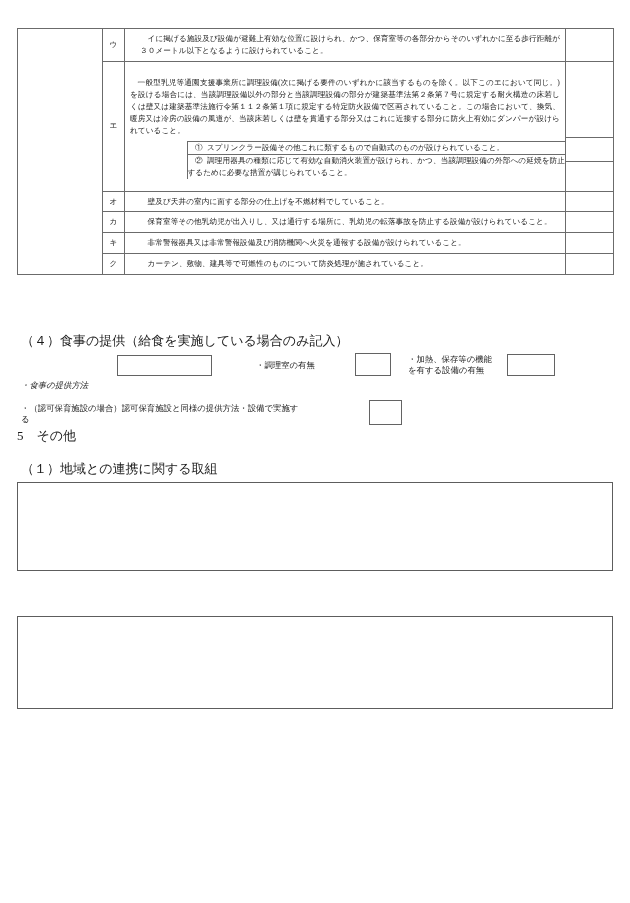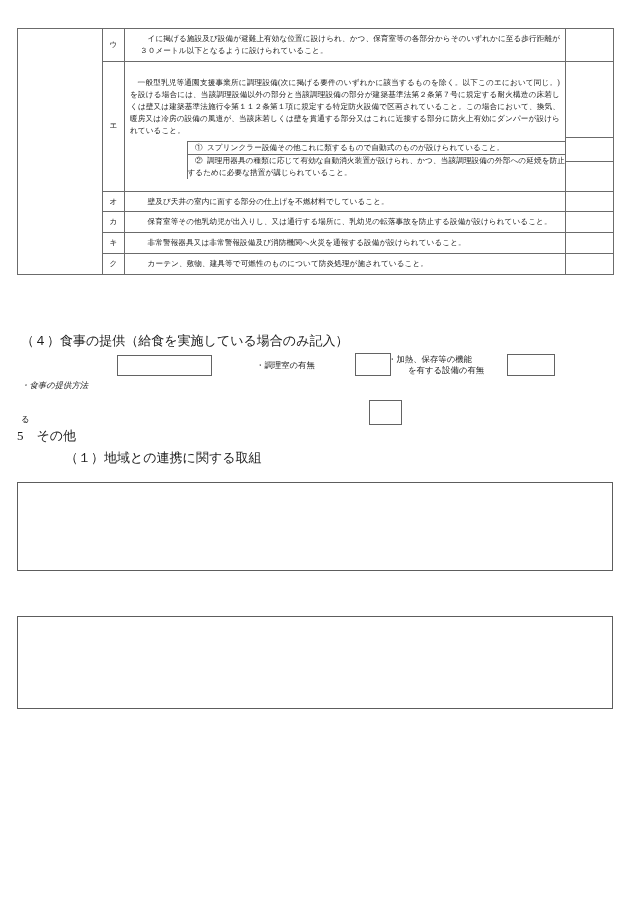--- a/index.html
+++ b/index.html
@@ -222,32 +222,32 @@
   </table>
 
   <div class="sec-head" style="left:21px; top:333px;">（４）食事の提供（給食を実施している場合のみ記入）</div>
 
   <div class="field-label" style="left:21px; top:380px;font-style:italic;">・食事の提供方法</div>
   <div class="inputbox" style="left:117px; top:355px; width:95px; height:21px;" placeholder=""></div>
 
   <div class="field-label" style="left:256px; top:360px;">・調理室の有無</div>
   <div class="inputbox" style="left:355px; top:353px; width:36px; height:23px;" placeholder=""></div>
 
-  <div class="field-label wrap" style="left:388px; top:354px; width:104px; text-align:left;">
+  <div class="field-label wrap" style="left:408px; top:354px; width:104px; text-align:left;">
     <span>・加熱、保存等の機能</span><br>
-    <span style="margin-left:20px">を有する設備の有無</span>
+    <span style="margin-left:0">を有する設備の有無</span>
   </div>
   <div class="inputbox" style="left:507px; top:354px; width:48px; height:22px;" placeholder=""></div>
 
   <div class="field-label wrap" style="left:21px; top:403px; width:340px;">
-    <br>
+    <span>・（認可保育施設の場合）認可保育施設と同様の提供方法・設備で実施す</span><br>
     <span>る</span>
   </div>
   <div class="inputbox" style="left:369px; top:400px; width:33px; height:25px;" placeholder=""></div>
 
   <div class="sec-head" style="left:17px; top:428px;">5　その他</div>
 
-  <div class="sec-head" style="left:21px; top:450px;margin-left:44px;">（１）地域との連携に関する取組</div>
+  <div class="sec-head" style="left:21px; top:461px;">（１）地域との連携に関する取組</div>
   <div class="bigbox" style="left:17px; top:482px; width:596px; height:89px;" placeholder=""></div>
 
   <div class="bigbox" style="left:17px; top:616px; width:596px; height:93px;" placeholder=""></div>
 
 </div>
 
 </body></html>

